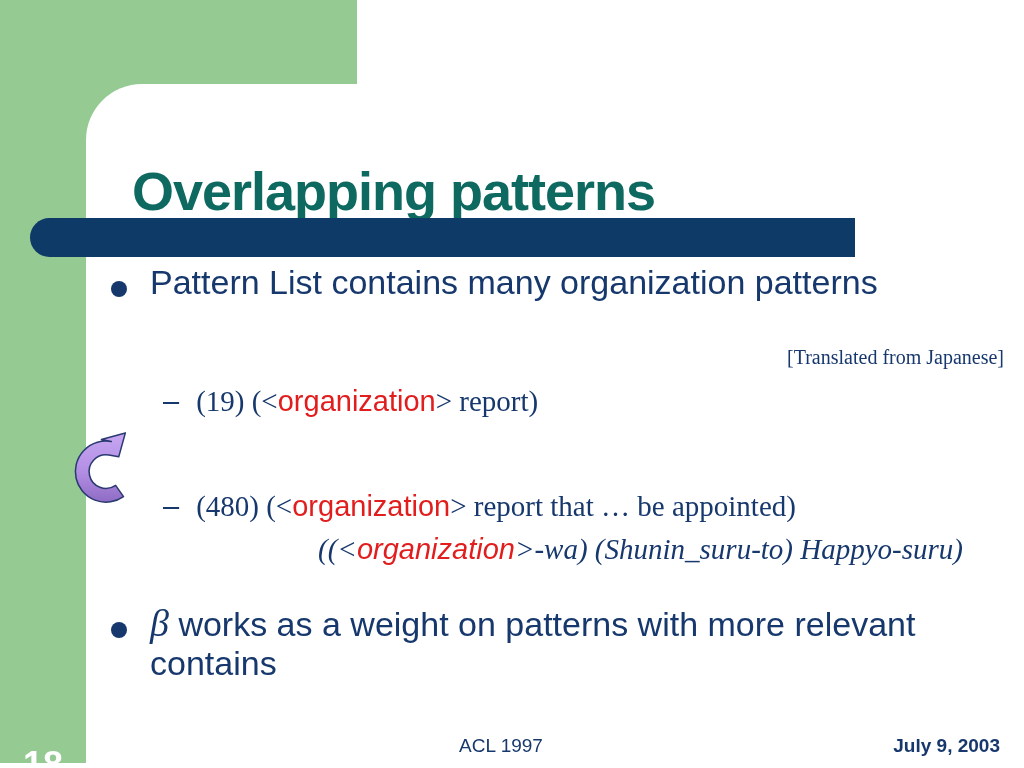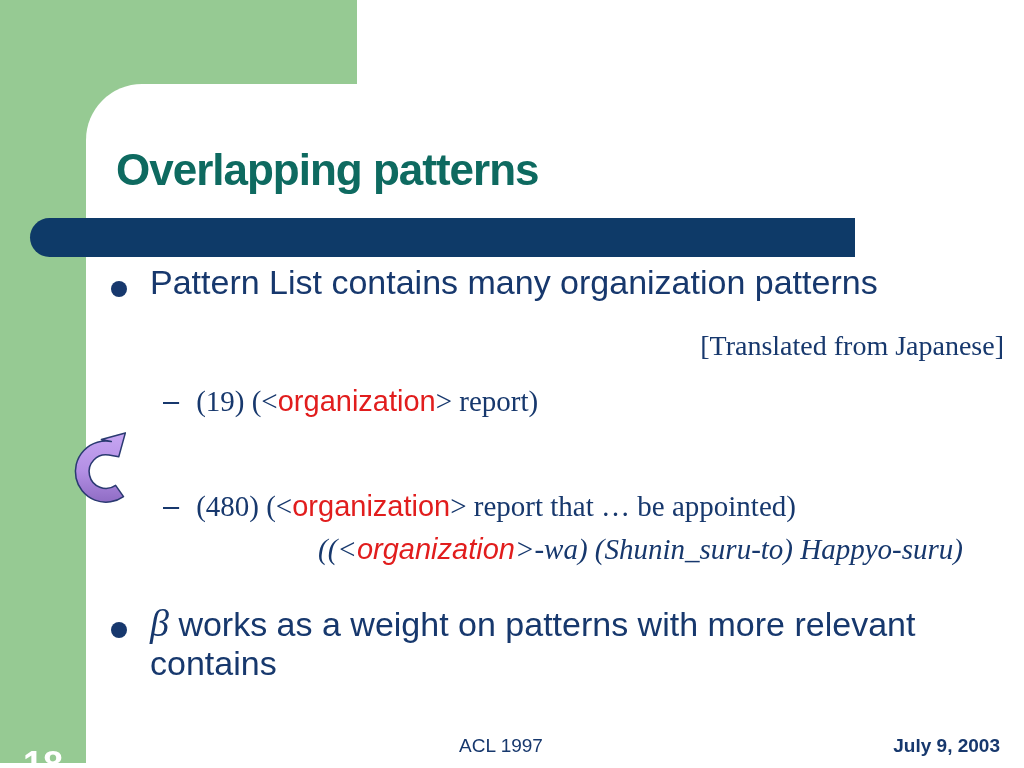--- a/index.html
+++ b/index.html
@@ -5,37 +5,37 @@
   html,body{margin:0;padding:0;background:#ffffff;}
   .slide{position:relative;width:1024px;height:768px;background:#ffffff;overflow:hidden;
          font-family:"Liberation Sans",sans-serif;}
   
   .green-left {position:absolute;left:0;top:0;width:86px;height:763px;background:#96CA93;}
   .green-top  {position:absolute;left:0;top:0;width:357px;height:84px;background:#96CA93;}
   .corner-patch{position:absolute;left:86px;top:84px;width:64px;height:64px;background:#96CA93;}
   .white-panel{position:absolute;left:86px;top:84px;width:938px;height:679px;background:#ffffff;
                border-top-left-radius:56px;}
   
-  .title{position:absolute;left:116px;top:146px;margin:0;font-size:44px;font-weight:bold;
+  .title{position:absolute;left:116px;top:146px;margin:16px;font-size:54px;font-weight:bold;
          color:#0E6A60;letter-spacing:-1px;line-height:1.1;}
   .title-bar{position:absolute;left:30px;top:218px;width:825px;height:39px;background:#0E3A68;
              border-radius:20px 0 0 20px;}
   
   .navy{color:#17386D;font-family:Liberation Serif, serif;}
   .red{color:#E11D1D;margin-top:20px;}
   .bullet-dot{position:absolute;width:16px;height:16px;border-radius:50%;background:#17386D;}
   .b1-dot{left:111px;top:281px;}
   .b2-dot{left:111px;top:622px;}
   .bullet-text{position:absolute;left:150px;font-size:34px;color:#17386D;line-height:39px;
                white-space:nowrap;}
   .b1-text{top:263px;}
   .b2-text{top:604px;}
   .beta-sym{font-family:"Liberation Serif",serif;font-style:italic;font-size:38px;}
-  .note{position:absolute;right:20px;top:330px;font-family:"Liberation Serif",serif;
-        font-size:28px;color:#17386D;white-space:nowrap;}
+  .note{position:absolute;right:20px;top:346px;font-family:"Liberation Serif",serif;
+        font-size:20px;color:#17386D;white-space:nowrap;}
   .item{position:absolute;left:163px;font-size:29px;color:#17386D;white-space:nowrap;}
   .item .dash{display:inline-block;margin-right:17px;}
   .i1{top:385px;}
   .i2{top:490px;}
   .sub{position:absolute;left:318px;font-size:29px;font-style:italic;color:#17386D;white-space:nowrap;}
   .s1{top:428px;}
   .s2{top:533px;}
   
   .loop-arrow{position:absolute;left:70px;top:386px;width:74px;height:158px;}
   

